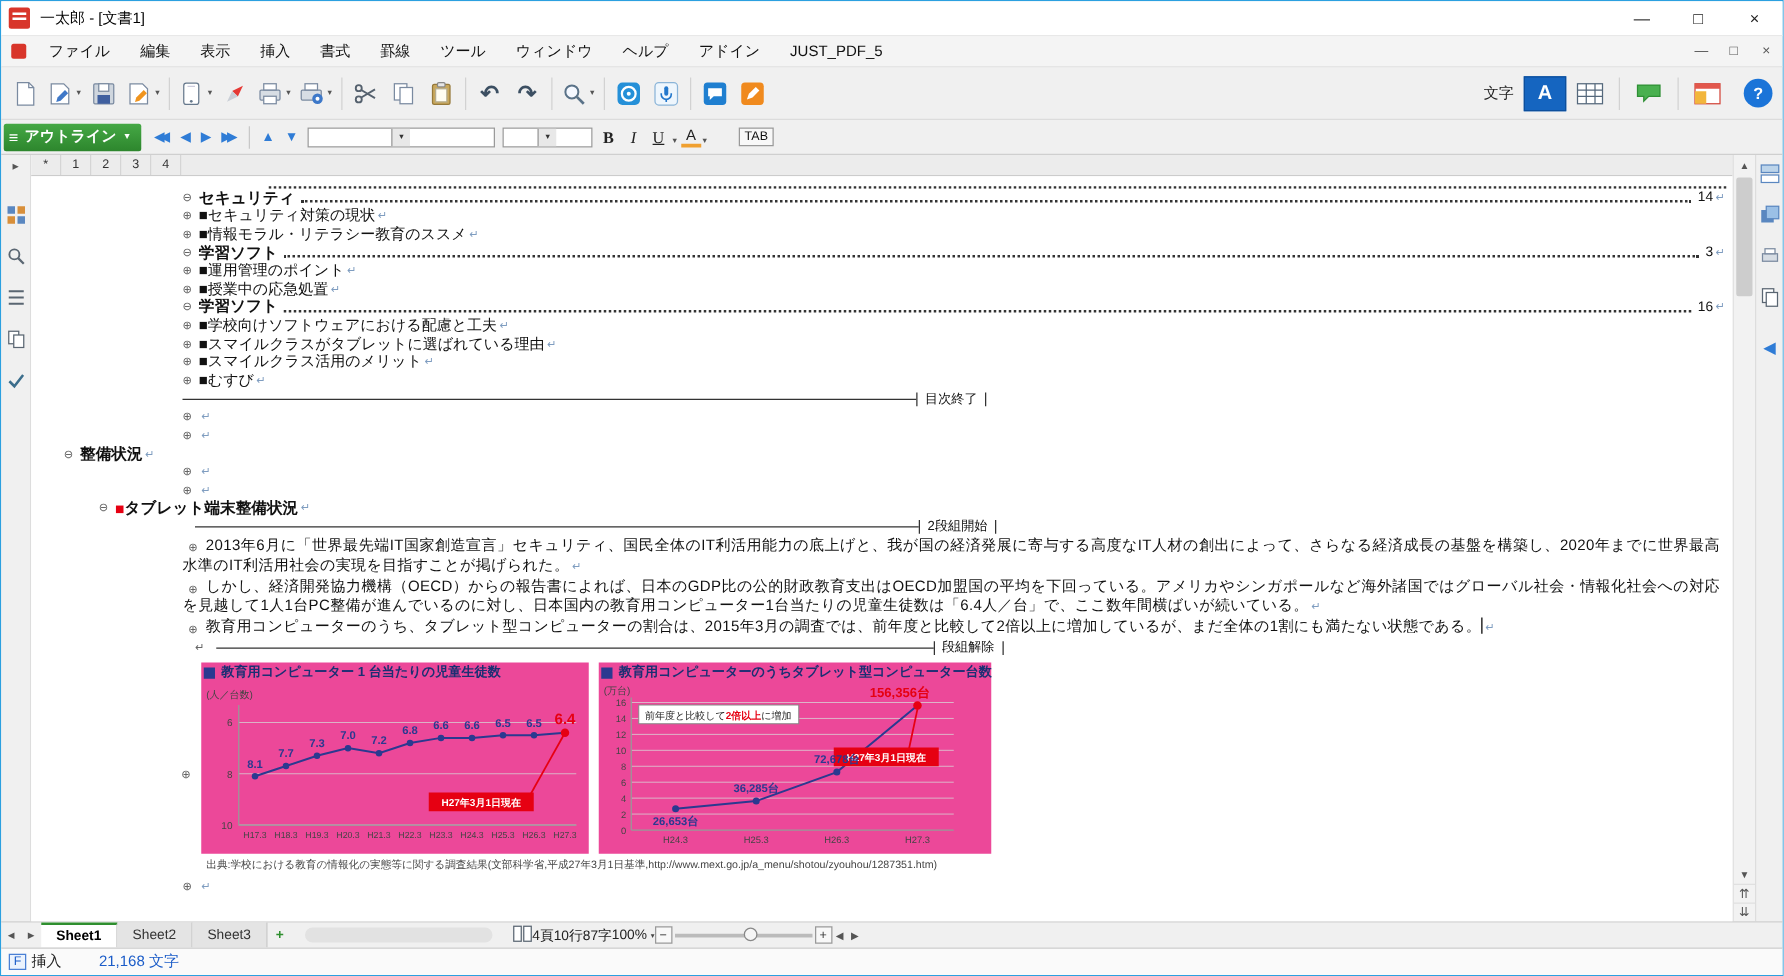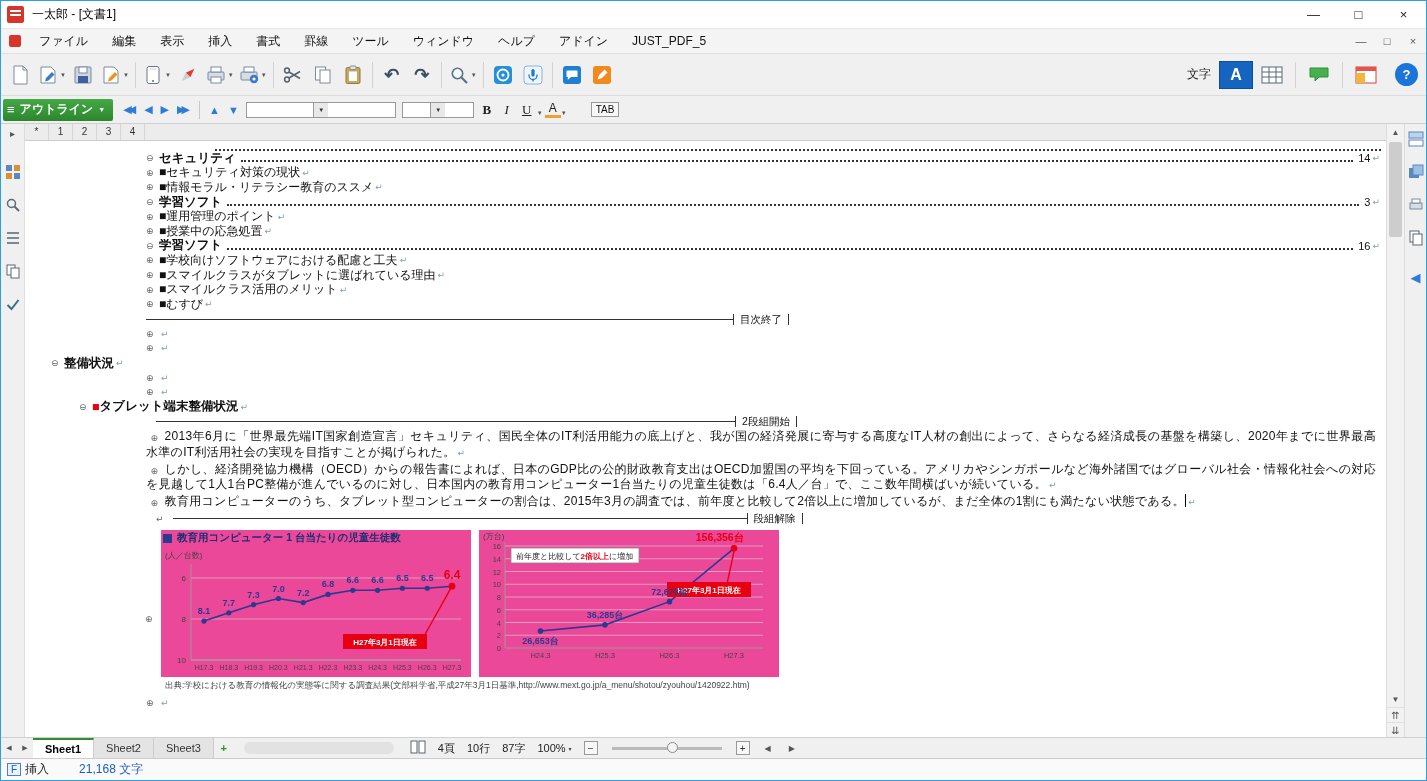--- a/index.html
+++ b/index.html
@@ -106,21 +106,21 @@
   .rs-ic { margin:7px 0; }
   .rs-collapse { color:#2f7cd6; font-size:13px; margin-top:14px; }
 
   
   .sheetbar { flex:0 0 21px; background:#f0f0f0; border-top:1px solid #d0d0d0; display:flex; align-items:center; font-size:11px; }
   .tabarrow { width:16px; text-align:center; font-size:7px; color:#555; }
   .tab { height:20px; display:flex; align-items:center; padding:4px 12px; border-right:1px solid #ccc; color:#333; background:#e4e4e4; }
   .tab.active { background:#fff; font-weight:bold; color:#000; border-top:2px solid #2f8f2f; }
   .addtab { width:20px; text-align:center; color:#2f8f2f; font-weight:bold; }
   .hscroll { width:150px; height:12px; background:#e2e2e2; border-radius:6px; margin:0 10px; }
-  .statgroup { display:flex; align-items:center; gap:12px; margin-left:6px; color:#222; }
+  .statgroup { display:flex; align-items:center; margin-left:6px; color:#222; }
   .zoomlabel { display:flex; align-items:center; gap:3px; }
   .zoomlabel .za { font-size:6px; color:#444; }
   .zbtn { width:14px; height:14px; border:1px solid #999; background:#f8f8f8; display:flex; align-items:center; justify-content:center; font-size:10px; color:#333; }
   .ztrack { width:110px; height:3px; background:#bbb; position:relative; margin:0 2px; }
   .zthumb { position:absolute; left:50%; top:-5px; width:11px; height:11px; border-radius:50%; background:#f5f5f5; border:1px solid #888; }
   .pager2 { font-size:8px; color:#555; padding:0 3px; }
 
   
   .statusbar { flex:0 0 22px; background:#fafafa; border-top:1px solid #ccc; display:flex; align-items:center; font-size:12px; }
   .mode-key { border:1px solid #4a7fd4; color:#1b5cc8; font-size:10px; padding:0 3px; margin:0 4px 0 6px; background:#eaf2fd; }
@@ -572,20 +572,24 @@
                   <text x="241.4" y="124" text-anchor="middle" font-size="7" fill="#444">H25.3</text>
                   <circle cx="266.2" cy="42.25" r="2.6" fill="#2b3990"></circle>
                   <text x="266.2" y="35.25" text-anchor="middle" font-size="9" font-weight="bold" fill="#2b3990">6.5</text>
                   <text x="266.2" y="124" text-anchor="middle" font-size="7" fill="#444">H26.3</text>
                   <circle cx="291" cy="40.2" r="3.4" fill="#e60012"></circle>
                   <text x="291" y="33.2" text-anchor="middle" font-size="12" font-weight="bold" fill="#e60012">6.4</text>
                   <text x="291" y="124" text-anchor="middle" font-size="7" fill="#444">H27.3</text>
                 </svg>
             </div>
             <div class="chartbox">
+              <div class="ctitle">
+                <span class="tsq" style="background: rgb(43, 57, 144);"></span>
+                <span>教育用コンピューターのうちタブレット型コンピューター台数</span>
+              </div>
               <svg id="chart2-svg" viewBox="0 0 300 134" width="300" height="134">
                   <line x1="26" y1="118" x2="284" y2="118" stroke="#999" stroke-width="1"></line>
                   <text x="22" y="121" text-anchor="end" font-size="7.5" fill="#444">0</text>
                   <line x1="26" y1="105.25" x2="284" y2="105.25" stroke="#d8d8d8" stroke-width="0.6"></line>
                   <text x="22" y="108.25" text-anchor="end" font-size="7.5" fill="#444">2</text>
                   <line x1="26" y1="92.5" x2="284" y2="92.5" stroke="#d8d8d8" stroke-width="0.6"></line>
                   <text x="22" y="95.5" text-anchor="end" font-size="7.5" fill="#444">4</text>
                   <line x1="26" y1="79.75" x2="284" y2="79.75" stroke="#d8d8d8" stroke-width="0.6"></line>
                   <text x="22" y="82.75" text-anchor="end" font-size="7.5" fill="#444">6</text>
                   <line x1="26" y1="67" x2="284" y2="67" stroke="#d8d8d8" stroke-width="0.6"></line>
@@ -614,21 +618,21 @@
                   <text x="125.97500000000001" y="87.8683125" text-anchor="middle" font-size="9" font-weight="bold" fill="#2b3990">36,285台</text>
                   <circle cx="190.475" cy="71.667775" r="2.8" fill="#2b3990"></circle>
                   <text x="190.475" y="128" text-anchor="middle" font-size="7.5" fill="#444">H26.3</text>
                   <text x="190.475" y="64.667775" text-anchor="middle" font-size="9" font-weight="bold" fill="#2b3990">72,678台</text>
                   <circle cx="254.975" cy="18.323049999999995" r="3.4" fill="#e60012"></circle>
                   <text x="254.975" y="128" text-anchor="middle" font-size="7.5" fill="#444">H27.3</text>
                   <text x="240.975" y="11.323049999999995" text-anchor="middle" font-size="10.5" font-weight="bold" fill="#e60012">156,356台</text>
                 </svg>
             </div>
           </div>
-          <div class="source">出典:学校における教育の情報化の実態等に関する調査結果(文部科学省,平成27年3月1日基準,http://www.mext.go.jp/a_menu/shotou/zyouhou/1420922.htm)</div>
+          <div class="source">出典:学校における教育の情報化の実態等に関する調査結果(文部科学省,平成27年3月1日基準,http://www.mext.go.jp/a_menu/shotou/zyouhou/1287351.htm)</div>
         </div>
 
         <div class="line gapline" style="margin-top:4px;">
             <span class="om">⊕</span>
             <span class="eol">↵</span>
           </div>
 
       </div>
     </div>
 

